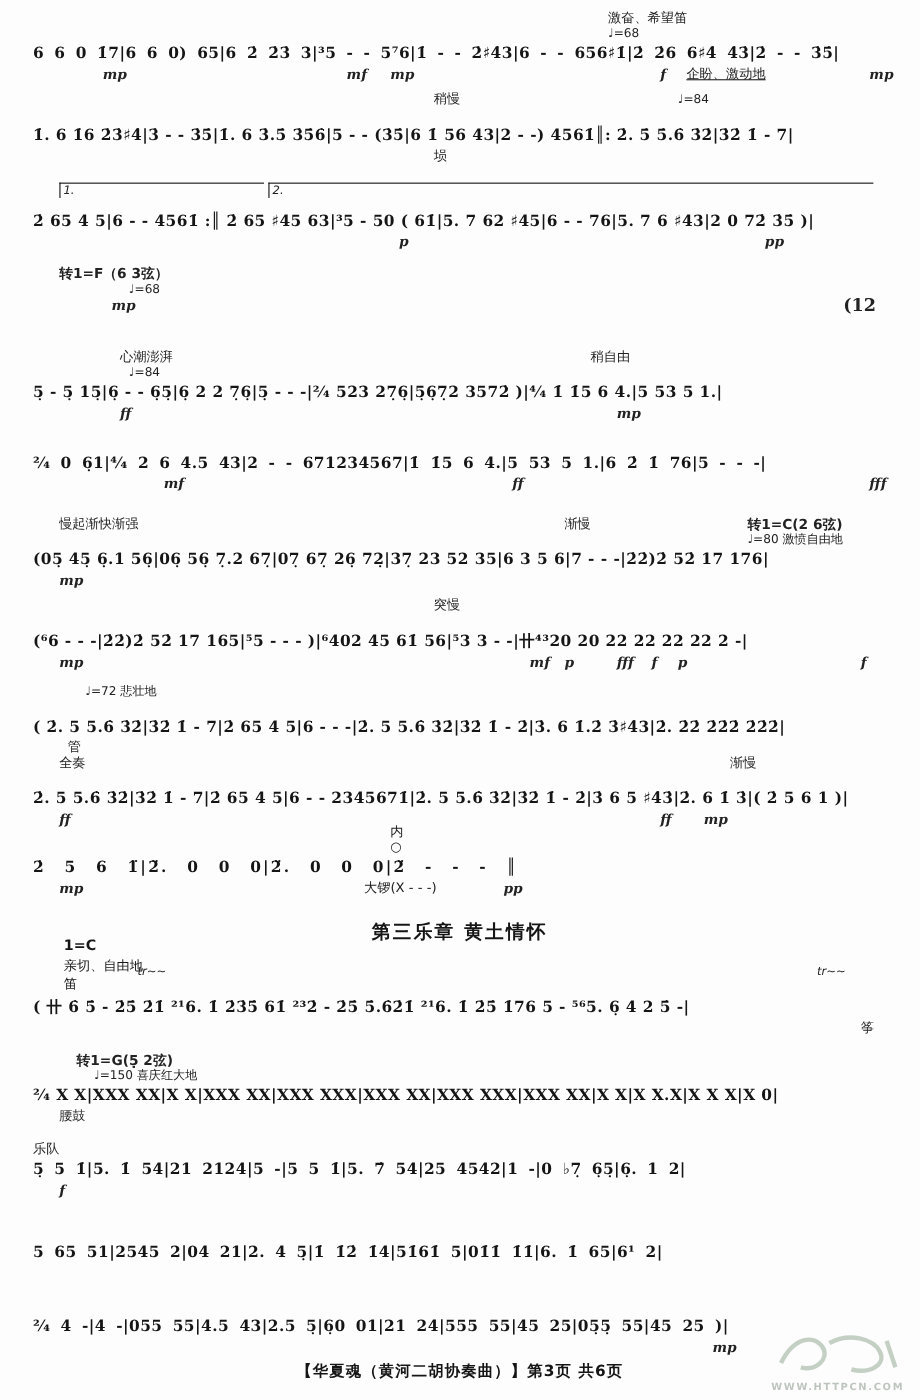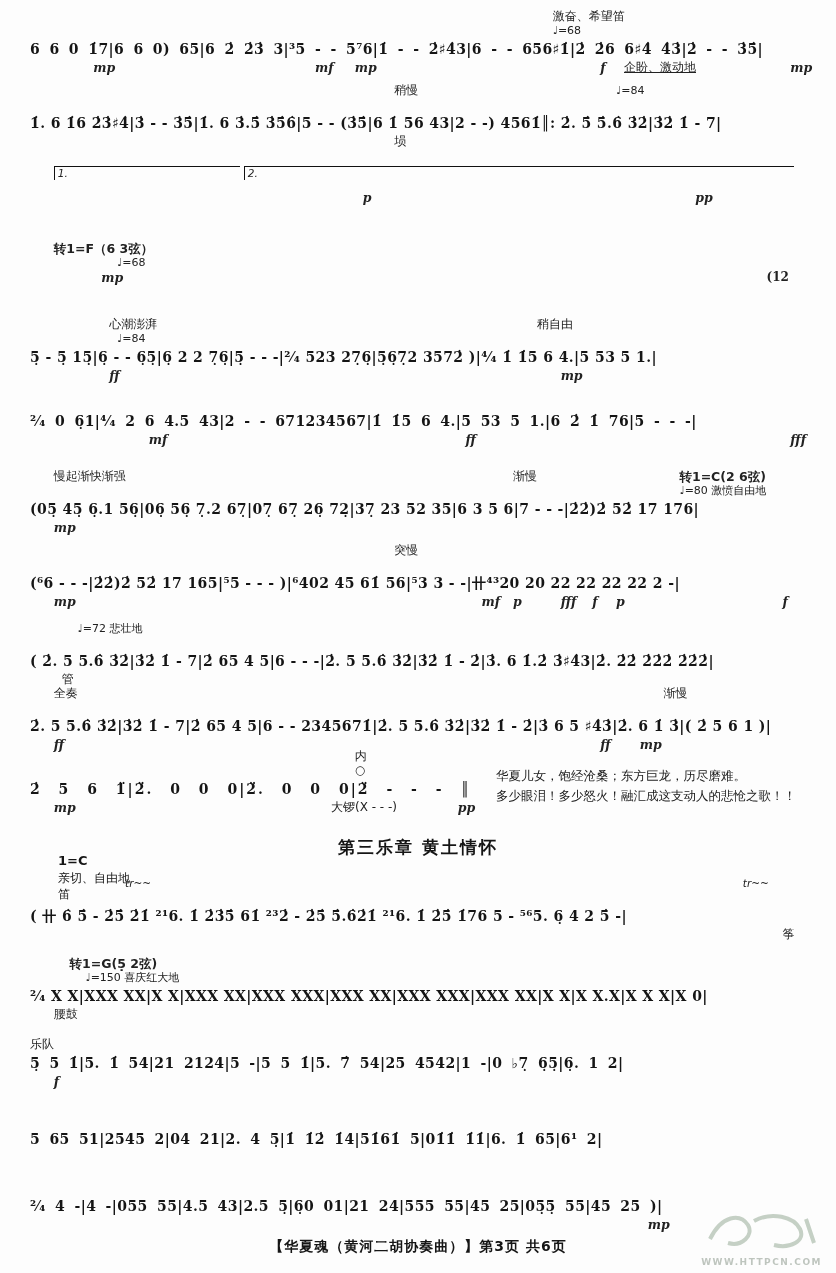--- a/index.html
+++ b/index.html
@@ -7,21 +7,21 @@
         font-family:"DejaVu Sans","Liberation Sans",sans-serif;}
   .line{position:absolute;left:30px;width:792px;}
   .anns{position:relative;height:28px;}
   .anns.below{height:18px;margin-top:1px;}
   .ann{position:absolute;top:0;font-size:11.5px;color:#222;white-space:nowrap;line-height:13px;}
   .ann.r2{top:14px;}
   .ann.expr{font-size:12px;}
   .ann.tempo{font-size:11px;}
   .ann.key{font-weight:bold;font-size:12.5px;}
   .ann.dyn{font-family:"DejaVu Serif",serif;font-style:italic;font-weight:bold;font-size:12.5px;}
-  .ann.note{font-family:"DejaVu Serif",serif;font-weight:bold;font-size:12px;}
+  .ann.note{font-family:"DejaVu Serif",serif;font-weight:bold;font-size:16px;}
   .ann.orn{font-style:italic;font-size:10.5px;}
   .ann.volta{border-top:1.5px solid #111;border-left:1.5px solid #111;height:13px;
              font-style:italic;font-size:10.5px;padding-left:3px;top:4px;}
   .notation{font-family:"DejaVu Serif","DejaVu Sans",serif;font-weight:bold;font-size:14px;
             line-height:22px;white-space:nowrap;letter-spacing:0.4px;}
   .notation.s2{word-spacing:4px;}
   .notation.s3{word-spacing:10px;letter-spacing:2px;}
   #movement-title{position:absolute;top:836px;left:0;width:100%;text-align:center;
                   font-size:17px;font-weight:bold;letter-spacing:2px;}
   #key-line{position:absolute;top:853px;left:58px;font-weight:bold;font-size:13px;}
@@ -63,20 +63,21 @@
     <div class="anns below">
         <span class="ann expr" style="left: 46%;">埙</span>
       </div>
   </div>
 
   <div class="line" style="top:162px">
     <div class="anns">
         <span class="ann volta" style="left: 3%; width: 23%;">1.</span>
         <span class="ann volta" style="left: 27%; width: 69%;">2.</span>
       </div>
+    <div class="notation">2̇ 65 4 5|6 - - 4561̇ :║ 2̇ 65 ♯45 63|³5 - 50 ( 61̇|5. 7 62 ♯45|6 - - 76|5. 7 6 ♯43|2 0 72̇ 3̇5̇ )|</div>
     <div class="anns below">
         <span class="ann dyn" style="left: 42%;">p</span>
         <span class="ann dyn" style="left: 84%;">pp</span>
       </div>
   </div>
 
   <div class="line" style="top:242px">
     <div class="anns">
         <span class="ann key" style="left: 3%;">转1=F（6 3弦）</span>
         <span class="ann tempo r2" style="left: 11%;">♩=68</span>
@@ -168,24 +169,20 @@
         <span class="ann expr r2" style="left: 41%;">○</span>
       </div>
     <div class="notation s3">2̇ 5 6 1̈|2̈. 0 0 0|2̈. 0 0 0|2̈ - - - ║</div>
     <div class="anns below">
         <span class="ann dyn" style="left: 3%;">mp</span>
         <span class="ann expr" style="left: 38%;">大锣(X - - -)</span>
         <span class="ann dyn" style="left: 54%;">pp</span>
       </div>
   </div>
 
-  <div id="verse">
-    <div>华夏儿女，饱经沧桑；东方巨龙，历尽磨难。</div>
-    <div>多少眼泪！多少怒火！融汇成这支动人的悲怆之歌！！</div>
-  </div>
 
   <div id="movement-title">第三乐章 黄土情怀</div>
   <div id="key-line">1=C</div>
   <div id="expr-line">亲切、自由地</div>
   <div id="instr-line">笛</div>
 
   <div class="line" style="top:877px">
     <div class="anns">
         <span class="ann orn" style="left: 12%;">tr~~</span>
         <span class="ann orn" style="left: 90%;">tr~~</span>

